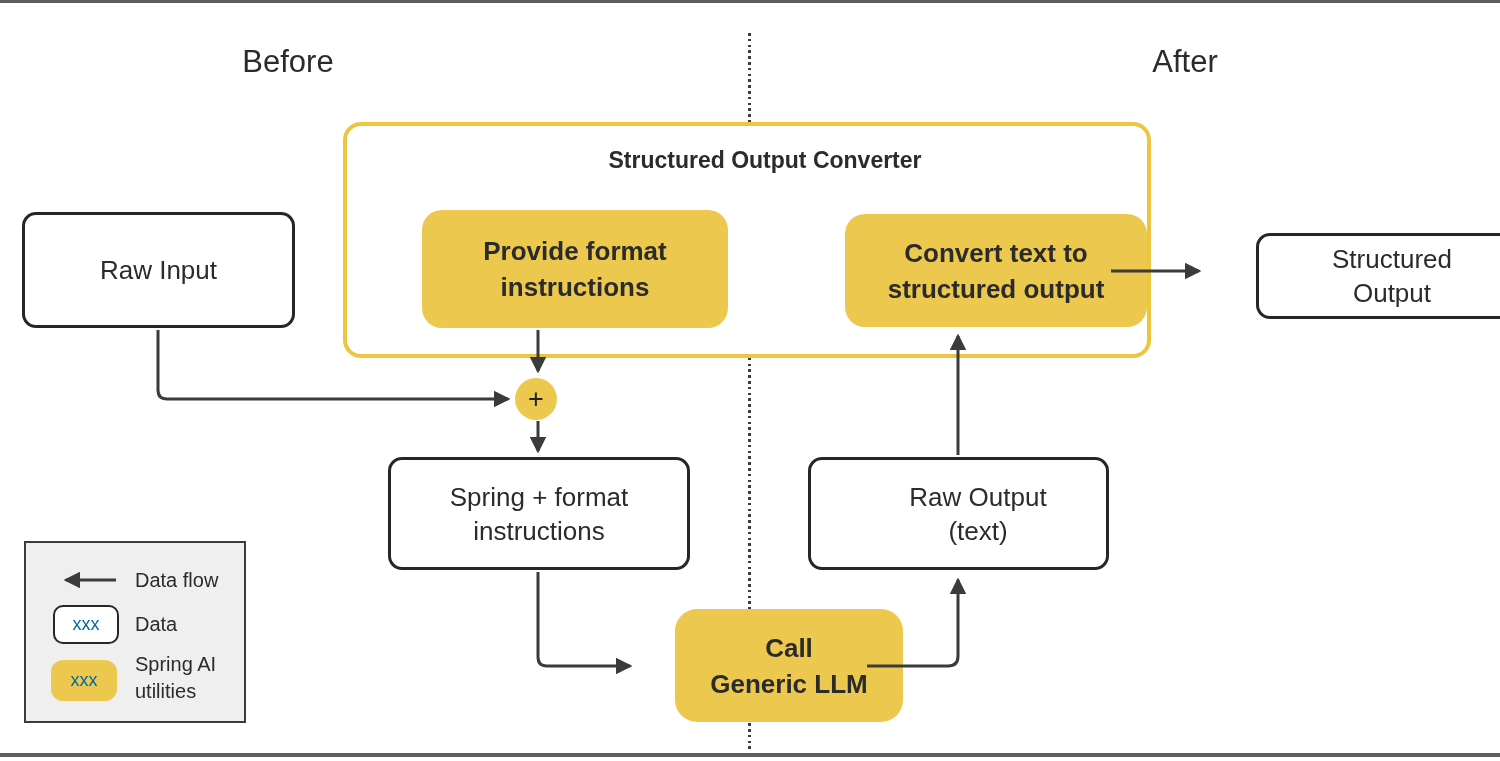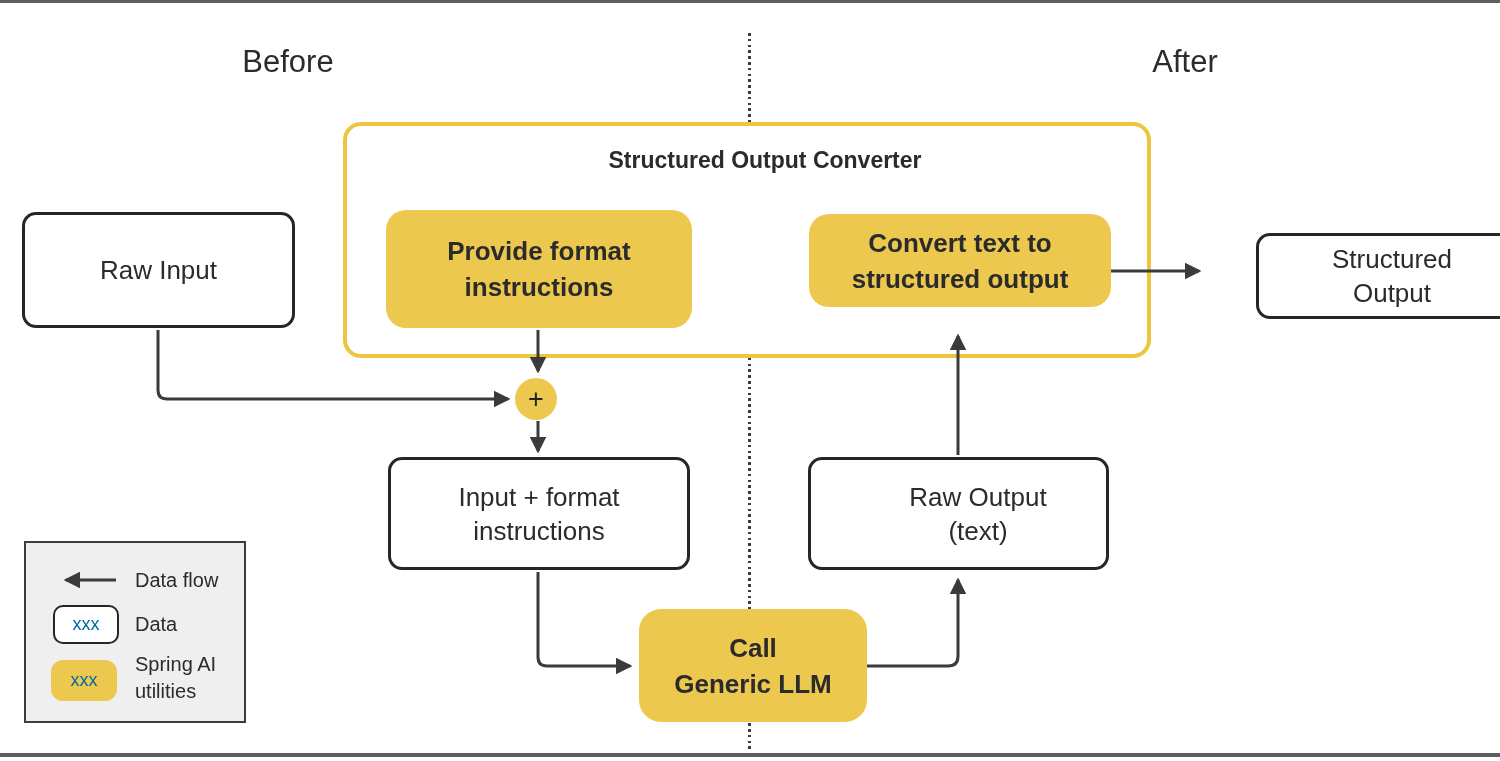--- a/index.html
+++ b/index.html
@@ -34,28 +34,28 @@
   .converter-title{
     margin-top:21px;text-align:center;font-size:23px;font-weight:700;color:var(--text,#2b2b2b);
   }
 
   
   .node{
     position:absolute;display:flex;align-items:center;justify-content:center;text-align:center;
     box-sizing:border-box;white-space:pre-line;z-index:3;line-height:34px;font-size:26px;
   }
   .node.white{background:#ffffff;border:3px solid var(--node-border,#262626);border-radius:14px;font-weight:400;}
-  .node.yellow{background:var(--yellow-fill,#ecc84f);border:none;border-radius:20px;font-weight:700;line-height:36px;}
+  .node.yellow{background:var(--yellow-fill,#ecc84f);border:none;border-radius:20px;font-weight:700;line-height:36px;margin-left:36px;}
 
   .node.raw-input{left:22px;top:212px;width:273px;height:116px;}
   .node.structured-output{left:1256px;top:213px;width:272px;height:86px;margin-top:20px;}
   .node.input-format{left:388px;top:457px;width:302px;height:113px;}
   .node.raw-output{left:808px;top:457px;width:301px;height:113px;padding-left:39px;}
   .node.provide{left:386px;top:210px;width:306px;height:118px;}
-  .node.convert{left:809px;top:214px;width:302px;height:93px;}
+  .node.convert{left:809px;top:214px;width:302px;height:113px;}
   .node.call-llm{left:639px;top:609px;width:228px;height:113px;border-radius:22px;}
 
   .plus-circle{
     position:absolute;left:515px;top:378px;width:42px;height:42px;border-radius:50%;
     background:var(--yellow-fill,#ecc84f);display:flex;align-items:center;justify-content:center;
     font-size:27px;font-weight:400;color:#222;z-index:3;
   }
 
   
   svg.connector{position:absolute;left:0;top:0;z-index:4;pointer-events:none;}
@@ -100,21 +100,21 @@
   <div class="node yellow provide">Provide format
 instructions</div>
   <div class="node yellow convert">Convert text to
 structured  output</div>
   <div class="node yellow call-llm">Call
 Generic LLM</div>
 
   <div class="node white raw-input">Raw Input</div>
   <div class="node white structured-output">Structured
 Output</div>
-  <div class="node white input-format">Input + format
+  <div class="node white input-format">Spring + format
 instructions</div>
   <div class="node white raw-output">Raw Output
 (text)</div>
 
   <div class="plus-circle">+</div>
 
   <svg class="connector" width="1500" height="761" viewBox="0 0 1500 761">
     <defs>
       <marker id="ah" viewBox="0 0 10 10" refX="8.5" refY="5" markerWidth="5.5" markerHeight="5.5" orient="auto-start-reverse">
         <path d="M0,0 L10,5 L0,10 z"></path>

